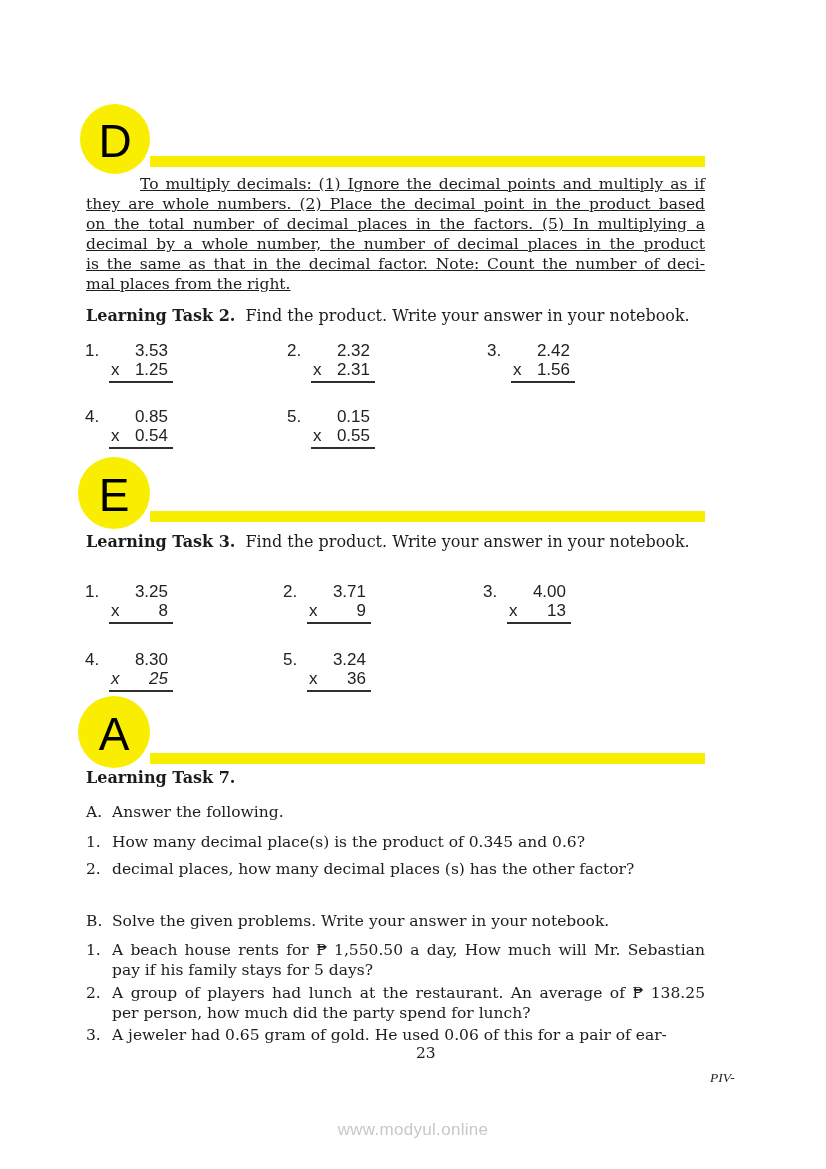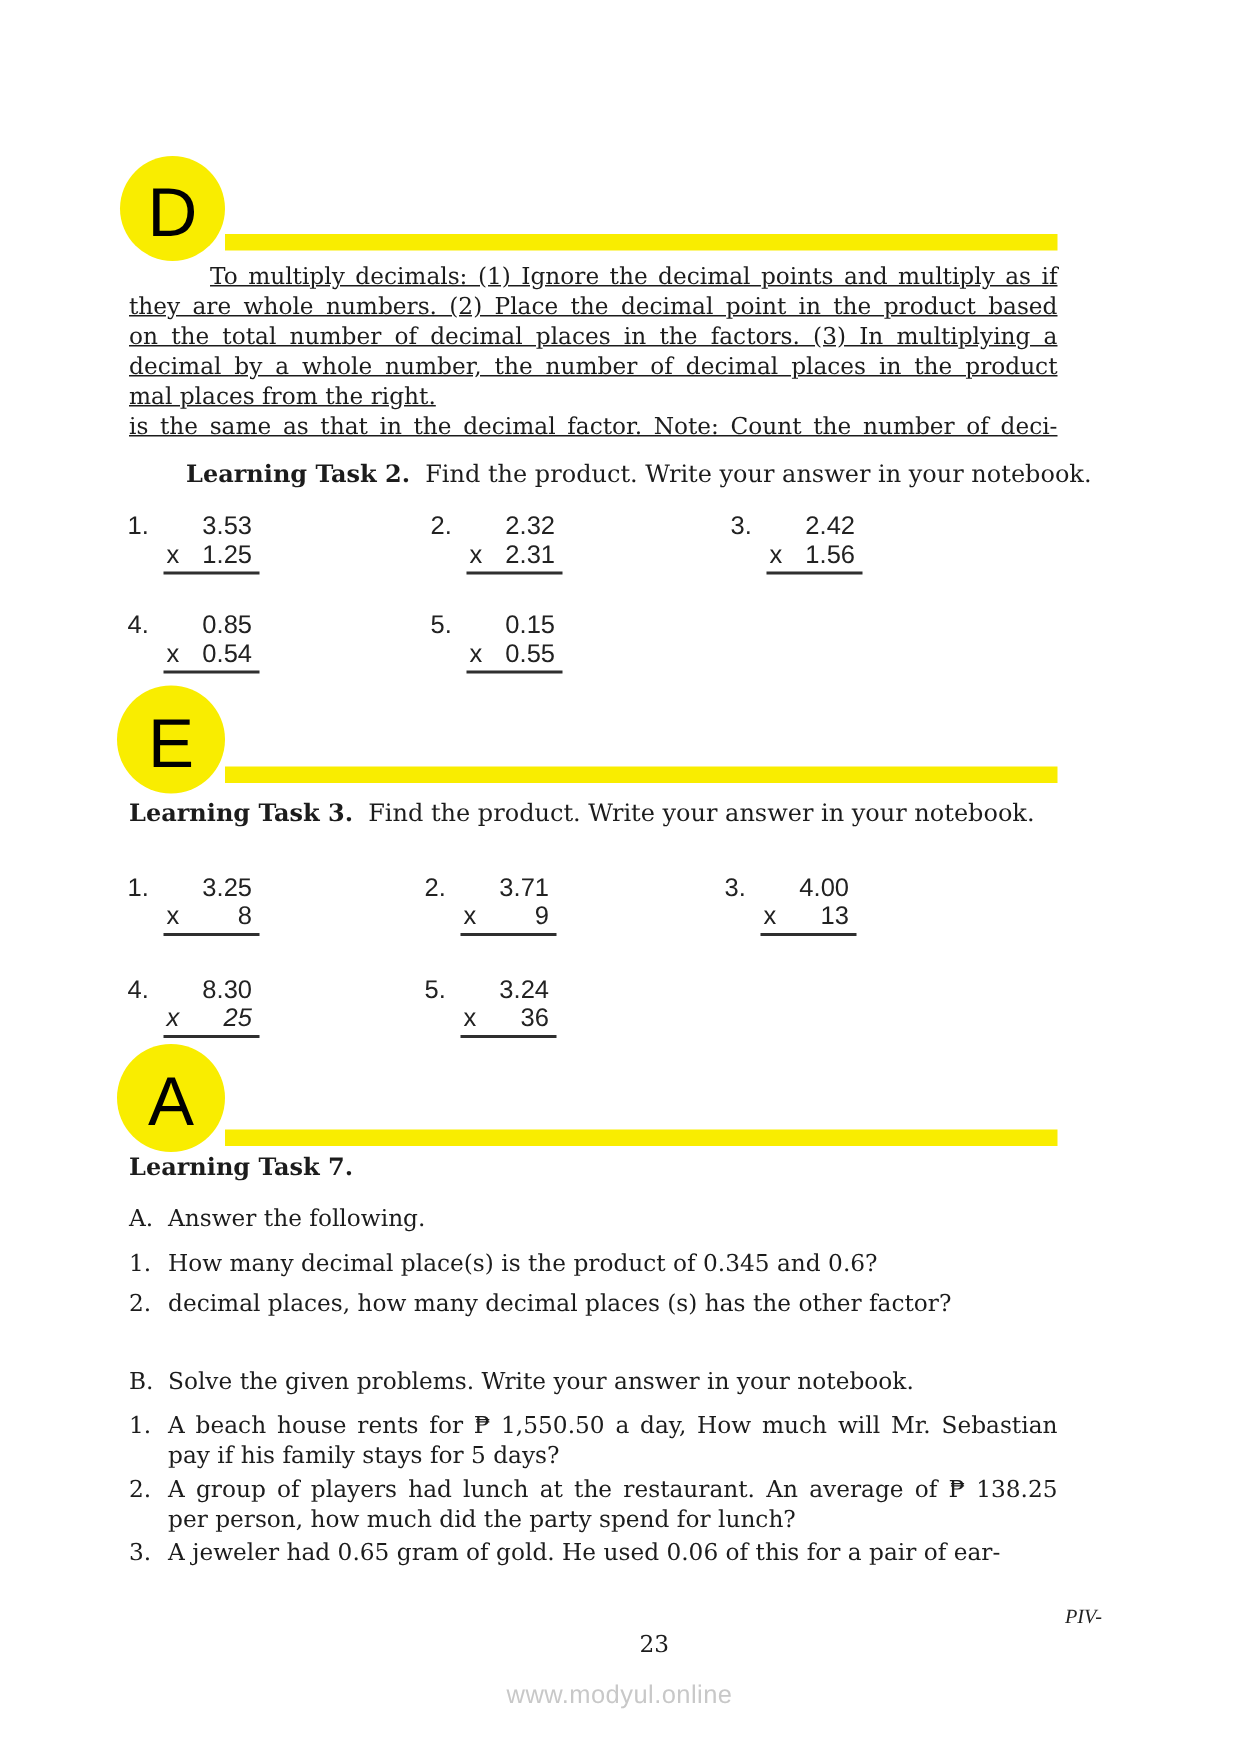--- a/index.html
+++ b/index.html
@@ -46,47 +46,47 @@
   .li { position:absolute; left:86px; width:619px; display:flex; font-size:15.5px; line-height:20px; }
   .li.tight { line-height:19px; }
   .li-num, .ph-num { width:26px; flex:none; }
   .li-body, .ph-body { flex:1; min-width:0; }
 
   .piv {
     position:absolute; left:710px; top:1070px;
     font-family:"Liberation Serif","DejaVu Serif",serif;
     font-style:italic; font-size:13.5px; color:#222;
   }
-  .pagenum { position:absolute; left:416px; top:1087px; width:30px; text-align:right; font-size:15.5px; }
+  .pagenum { position:absolute; left:416px; top:1044px; width:30px; text-align:left; font-size:15.5px; }
   .watermark {
     position:absolute; left:0; top:1120px; width:826px; text-align:center;
     font-family:"Liberation Sans","DejaVu Sans",sans-serif;
     font-size:17px; letter-spacing:0.3px; color:var(--wm,#c8c8c8);
   }
 </style>
 </head>
 <body>
 
 <div class="page">
 
   <div class="circle" style="left:80px; top:104px;">
     <span class="letter">D</span>
   </div>
   <div class="bar" style="top:156px;"></div>
 
   <div class="intro">
     <div class="line just">To multiply decimals: (1) Ignore the decimal points and multiply as if</div>
     <div class="line just">they are whole numbers. (2) Place the decimal point in the product based</div>
-    <div class="line just">on the total number of decimal places in the factors. (3) In multiplying a</div>
+    <div class="line just">on the total number of decimal places in the factors. (5) In multiplying a</div>
     <div class="line just">decimal by a whole number, the number of decimal places in the product</div>
+    <div class="line just">is the same as that in the decimal factor.  Note: Count the number of deci-</div>
     <div class="line">mal places from the right.</div>
-    <div class="line just">is the same as that in the decimal factor.  Note: Count the number of deci-</div>
-  </div>
-
-  <div class="task-head" style="top:306px;margin-left:38px;">
+  </div>
+
+  <div class="task-head" style="top:306px;">
     <span class="tt">Learning Task 2.</span><span class="ti">Find the product. Write your answer in your notebook.</span>
   </div>
 
   <div class="prob" style="left:85px; top:341px;">
     <span class="pnum">1.</span>
     <div class="pbody">
         <div class="ptop">3.53</div>
       <div class="pbot">
           <span>x</span>
           <span>1.25</span>

